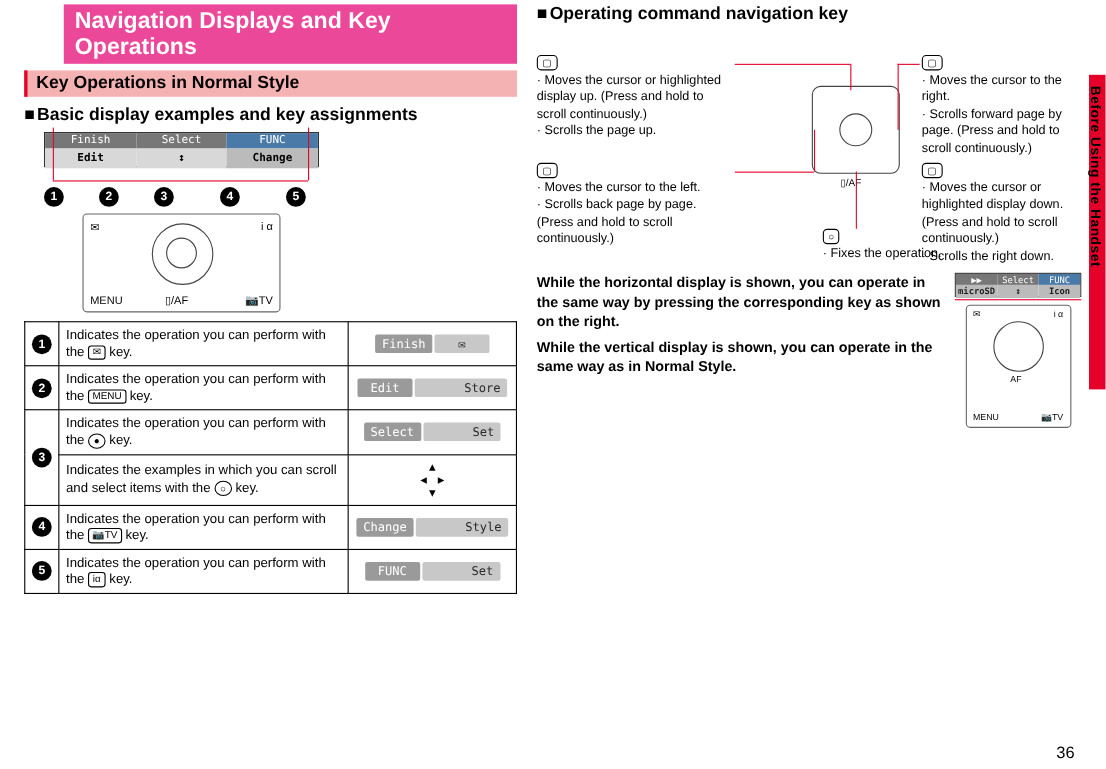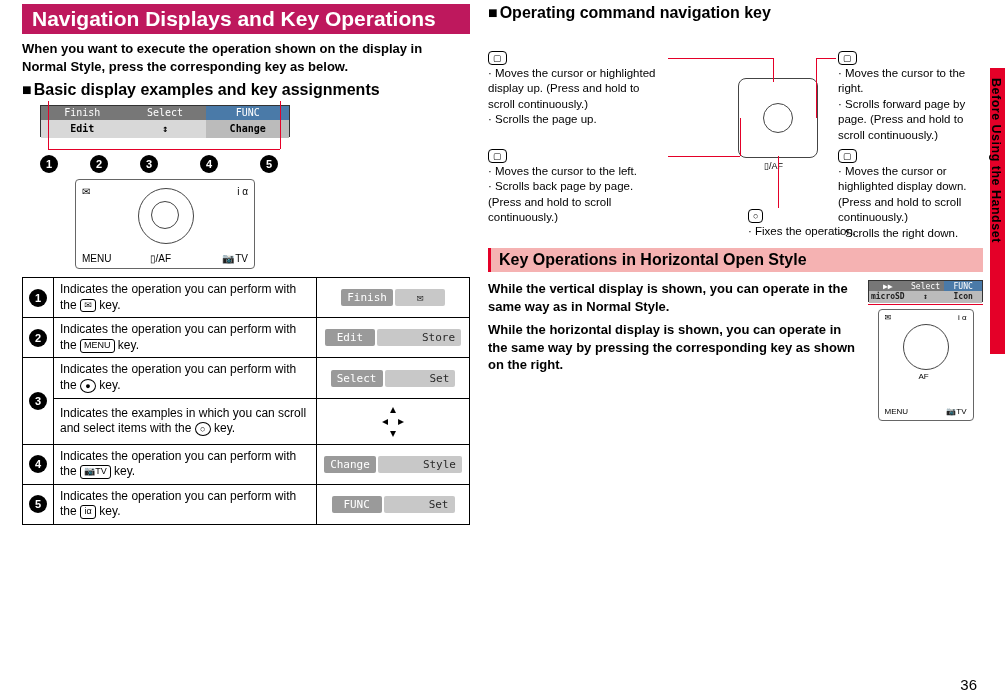--- a/index.html
+++ b/index.html
@@ -2,21 +2,21 @@
 <html><head>
 <meta charset="utf-8">
 <style>
   * { box-sizing: border-box; margin: 0; padding: 0; }
   body { width: 1005px; height: 699px; font-family: Arial, sans-serif; font-size: 12px; color: #000; position: relative; background: #fff; }
   .page { position: relative; width: 100%; height: 100%; padding: 4px 22px 8px 22px; }
   .columns { display: flex; gap: 18px; }
   .col-left { width: 448px; }
   .col-right { flex: 1; }
 
-  .main-title { background: #be185d; color: #fff; font-weight: bold; font-size: 21px; padding: 3px 10px; margin-bottom: 6px; }
+  .main-title { background: #ec4899; color: #fff; font-weight: bold; font-size: 21px; padding: 3px 10px; margin-bottom: 6px; margin-left: 36px; }
   .sub-title { background: #f5b2b2; color: #000; font-weight: bold; font-size: 16px; padding: 3px 8px; margin-bottom: 8px; border-left: 3px solid #e40028; }
   .intro-bold { font-size: 13px; font-weight: bold; line-height: 1.35; margin-bottom: 6px; }
   .square-head { font-size: 16px; font-weight: bold; margin-bottom: 6px; }
   .square-head::before { content: "■"; margin-right: 2px; }
 
   
   .disp-figure { width: 250px; margin: 4px 0 6px 18px; position: relative; }
   .disp-bar { display: flex; height: 32px; border: 1px solid #333; }
   .seg { flex: 1; display: flex; flex-direction: column; }
   .seg .t { background: #777; color: #fff; font-size: 10px; text-align: center; height: 14px; line-height: 14px; font-family: monospace; }
@@ -77,21 +77,21 @@
   .page-num { position: absolute; right: 28px; bottom: 6px; font-size: 15px; }
 </style>
 </head>
 <body>
 
 <div class="page">
   <div class="columns">
 
     <div class="col-left">
       <div class="main-title">Navigation Displays and Key Operations</div>
-      <div class="intro-bold">When you want to execute the operation shown on the display in Normal Style, press the corresponding key as below.</div>
+      <div class="sub-title">Key Operations in Normal Style</div>
       <div class="square-head">Basic display examples and key assignments</div>
 
       <div class="disp-figure">
         <div class="disp-bar">
           <div class="seg seg-left">
               <div class="t">Finish</div>
               <div class="b">Edit</div>
             </div>
           <div class="seg seg-center">
               <div class="t">Select</div>
@@ -199,26 +199,25 @@
           · <span>Scrolls the right down.</span>
         </div>
 
         <div class="label-box" style="left:260px; top:180px; width:160px;">
           <span class="key-bullet">○</span><br>
           · <span>Fixes the operation.</span>
         </div>
         <div class="lead v" style="left:290px; top:128px; height:52px;"></div>
       </div>
 
-      <div class="sub-title">Key Operations in Horizontal Open Style</div>
 
       <div class="hor-block">
         <div class="hor-text">
+          <div class="intro-bold">While the horizontal display is shown, you can operate in the same way by pressing the corresponding key as shown on the right.</div>
           <div class="intro-bold">While the vertical display is shown, you can operate in the same way as in Normal Style.</div>
-          <div class="intro-bold">While the horizontal display is shown, you can operate in the same way by pressing the corresponding key as shown on the right.</div>
         </div>
         <div class="hor-fig">
           <div class="hor-bar">
             <div class="seg2">
                 <div class="t2">▶▶</div>
                 <div class="b2">microSD</div>
               </div>
             <div class="seg2">
                 <div class="t2">Select</div>
                 <div class="b2">↕</div>

